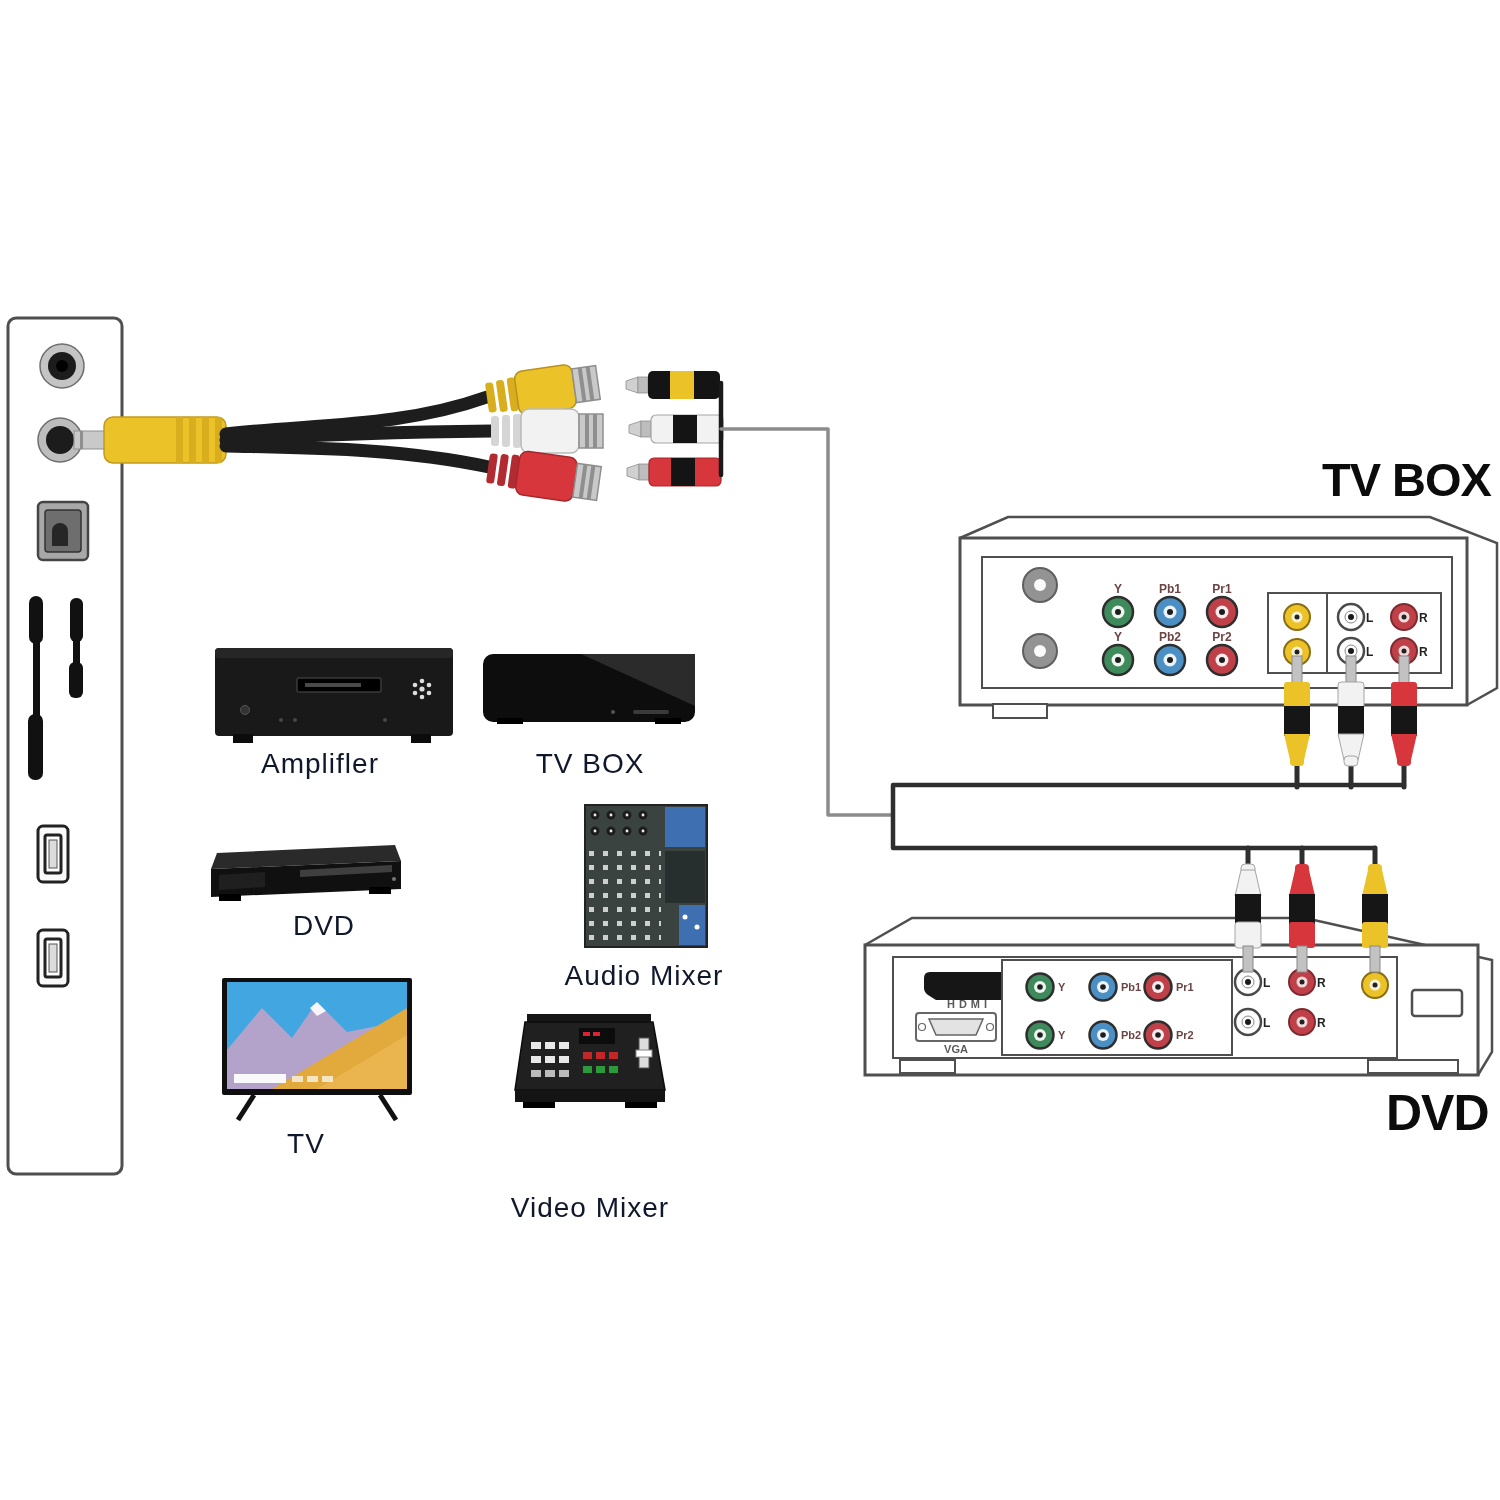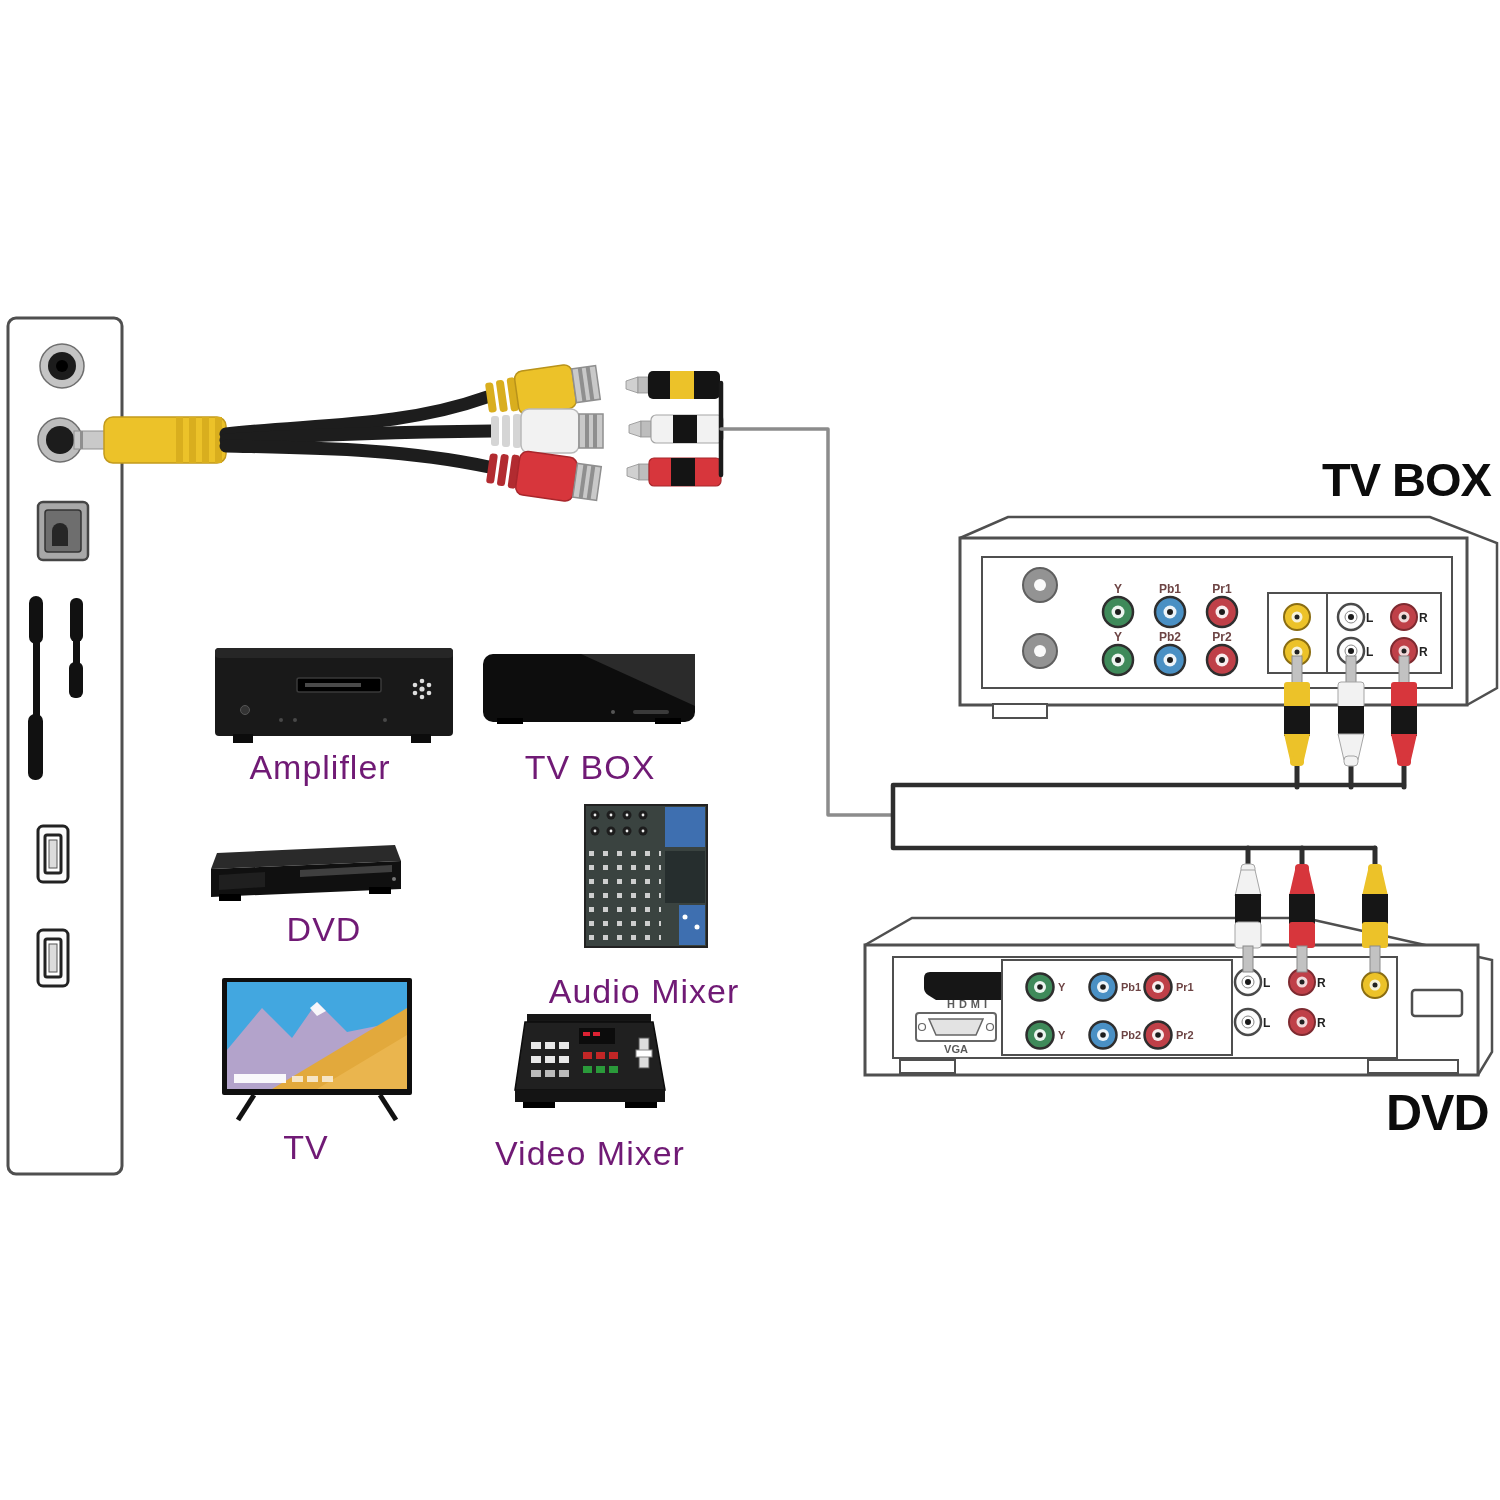--- a/index.html
+++ b/index.html
@@ -16,31 +16,31 @@
   .j-red{fill:#bf4048;}
   .metal{fill:#c9c9c9;stroke:#8f8f8f;}
   .cable{stroke:#1d1d1d;fill:none;stroke-linecap:round;}
   .wire-gray{stroke:#8c8c8c;fill:none;stroke-linejoin:round;stroke-linecap:round;}
   .wire-dark{stroke:#2e2e2e;fill:none;stroke-linejoin:round;stroke-linecap:round;}
   text{font-family:"Liberation Sans", sans-serif;}
   .lbl-comp{font-size:12px;font-weight:bold;fill:#6d4444;}
   .lbl-comp-sm{font-size:11px;font-weight:bold;fill:#6d4444;}
   .lbl-lr{font-size:12px;font-weight:bold;fill:#222222;}
   .lbl-port{font-size:11px;font-weight:bold;fill:#5a5a5a;}
-  .dev-label{position:absolute;transform:translateX(-50%);font-size:34px;color:#701a75;
+  .dev-label{position:absolute;transform:translateX(-50%);font-size:28px;color:#0f172a;
              letter-spacing:1px;white-space:nowrap;text-align:center;}
   .big-title{position:absolute;font-weight:700;color:#0c0c0c;letter-spacing:-1px;white-space:nowrap;}
   #tvbox-title{left:1322px;top:452px;font-size:47px;}
   #dvd-title{left:1386px;top:1084px;font-size:50px;}
   #lbl-amplifier{left:320px;top:748px;}
   #lbl-tvbox-icon{left:590px;top:748px;}
   #lbl-dvd-icon{left:324px;top:910px;}
-  #lbl-audio-mixer{left:644px;top:960px;margin-top:12px;}
+  #lbl-audio-mixer{left:644px;top:960px;}
   #lbl-tv{left:306px;top:1128px;}
-  #lbl-video-mixer{left:590px;top:1134px;}
+  #lbl-video-mixer{left:590px;top:1192px;}
 </style>
 </head>
 <body>
 
 <div class="canvas">
 
 <svg width="1500" height="1500" viewBox="0 0 1500 1500" xmlns="http://www.w3.org/2000/svg">
 
   <g>
     <rect x="8" y="318" width="114" height="856" rx="8" class="ol" stroke-width="3"></rect>

